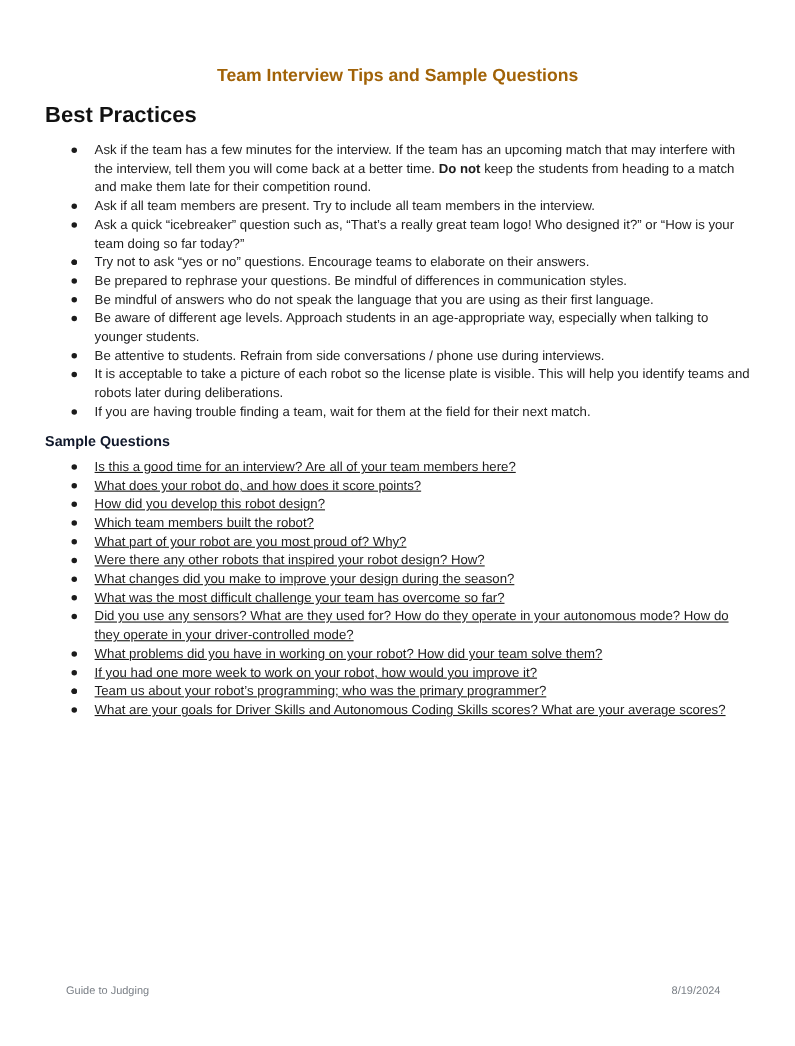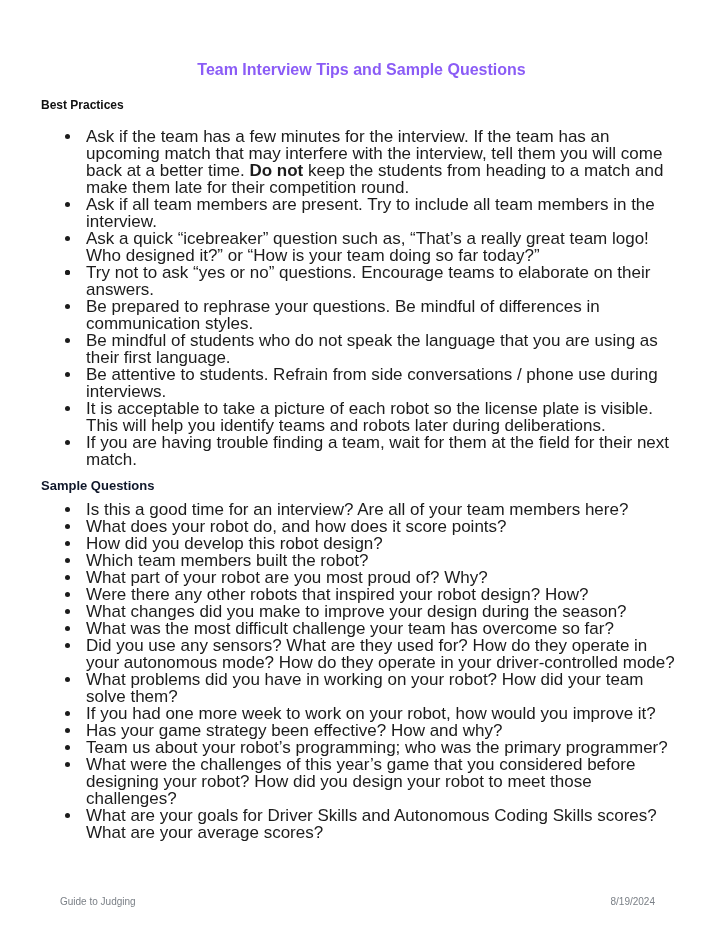--- a/index.html
+++ b/index.html
@@ -16,45 +16,45 @@
     position: absolute;
     inset: 0;
     background: #ffffff;
   }
   .doc-title {
     margin-top: 60px;
     text-align: center;
     font-size: 16px;
     line-height: 20px;
     font-weight: bold;
-    color: #8b5cf6;
+    color: #a16207;
   }
   .h-best {
     margin: 15px 0 0 41px;
-    font-size: 12px;
+    font-size: 20px;
     line-height: 20px;
     font-weight: bold;
     color: #111111;
   }
   .h-sample {
     margin: 10px 0 0 41px;
     font-size: 13px;
     line-height: 16px;
     font-weight: bold;
     color: #0f172a;
   }
   ul.bullets {
     list-style: none;
     margin: 13px 41px 0 62px;
   }
-  ul.bullets.sample { margin-top: 7px; }
+  ul.bullets.sample { margin-top: 7px; text-decoration: underline; }
   ul.bullets li {
     position: relative;
     padding-left: 24px;
-    font-size: 17px;
+    font-size: 12px;
     line-height: 17px;
     max-width: 620px;
   }
   ul.bullets li .dot {
     position: absolute;
     left: 3px;
     top: 6px;
     width: 5px;
     height: 5px;
     border-radius: 50%;
@@ -109,23 +109,27 @@
           <span class="bullet-text"><span>Try not to ask “yes or no” questions. Encourage teams to elaborate on their answers.</span></span>
         </li>
 
         <li>
           <span class="dot"></span>
           <span class="bullet-text"><span>Be prepared to rephrase your questions. Be mindful of differences in communication styles.</span></span>
         </li>
 
         <li>
           <span class="dot"></span>
-          <span class="bullet-text"><span>Be mindful of students who do not speak the language that you are using as their first language.</span></span>
-        </li>
-
+          <span class="bullet-text"><span>Be mindful of answers who do not speak the language that you are using as their first language.</span></span>
+        </li>
+
+        <li>
+          <span class="dot"></span>
+          <span class="bullet-text"><span>Be aware of different age levels. Approach students in an age-appropriate way, especially when talking to younger students.</span></span>
+        </li>
 
         <li>
           <span class="dot"></span>
           <span class="bullet-text"><span>Be attentive to students. Refrain from side conversations / phone use during interviews.</span></span>
         </li>
 
         <li>
           <span class="dot"></span>
           <span class="bullet-text"><span>It is acceptable to take a picture of each robot so the license plate is visible. This will help you identify teams and robots later during deliberations.</span></span>
         </li>
@@ -191,32 +195,27 @@
           <span class="bullet-text"><span>What problems did you have in working on your robot? How did your team solve them?</span></span>
         </li>
 
         <li>
           <span class="dot"></span>
           <span class="bullet-text"><span>If you had one more week to work on your robot, how would you improve it?</span></span>
         </li>
 
         <li>
           <span class="dot"></span>
-          <span class="bullet-text"><span>Has your game strategy been effective? How and why?</span></span>
         </li>
 
         <li>
           <span class="dot"></span>
           <span class="bullet-text"><span>Team us about your robot’s programming; who was the primary programmer?</span></span>
         </li>
 
-        <li>
-          <span class="dot"></span>
-          <span class="bullet-text"><span>What were the challenges of this year’s game that you considered before designing your robot? How did you design your robot to meet those challenges?</span></span>
-        </li>
 
         <li>
           <span class="dot"></span>
           <span class="bullet-text"><span>What are your goals for Driver Skills and Autonomous Coding Skills scores? What are your average scores?</span></span>
         </li>
       </ul>
   </section>
 
   <div class="footer">
     <span>Guide to Judging</span>

